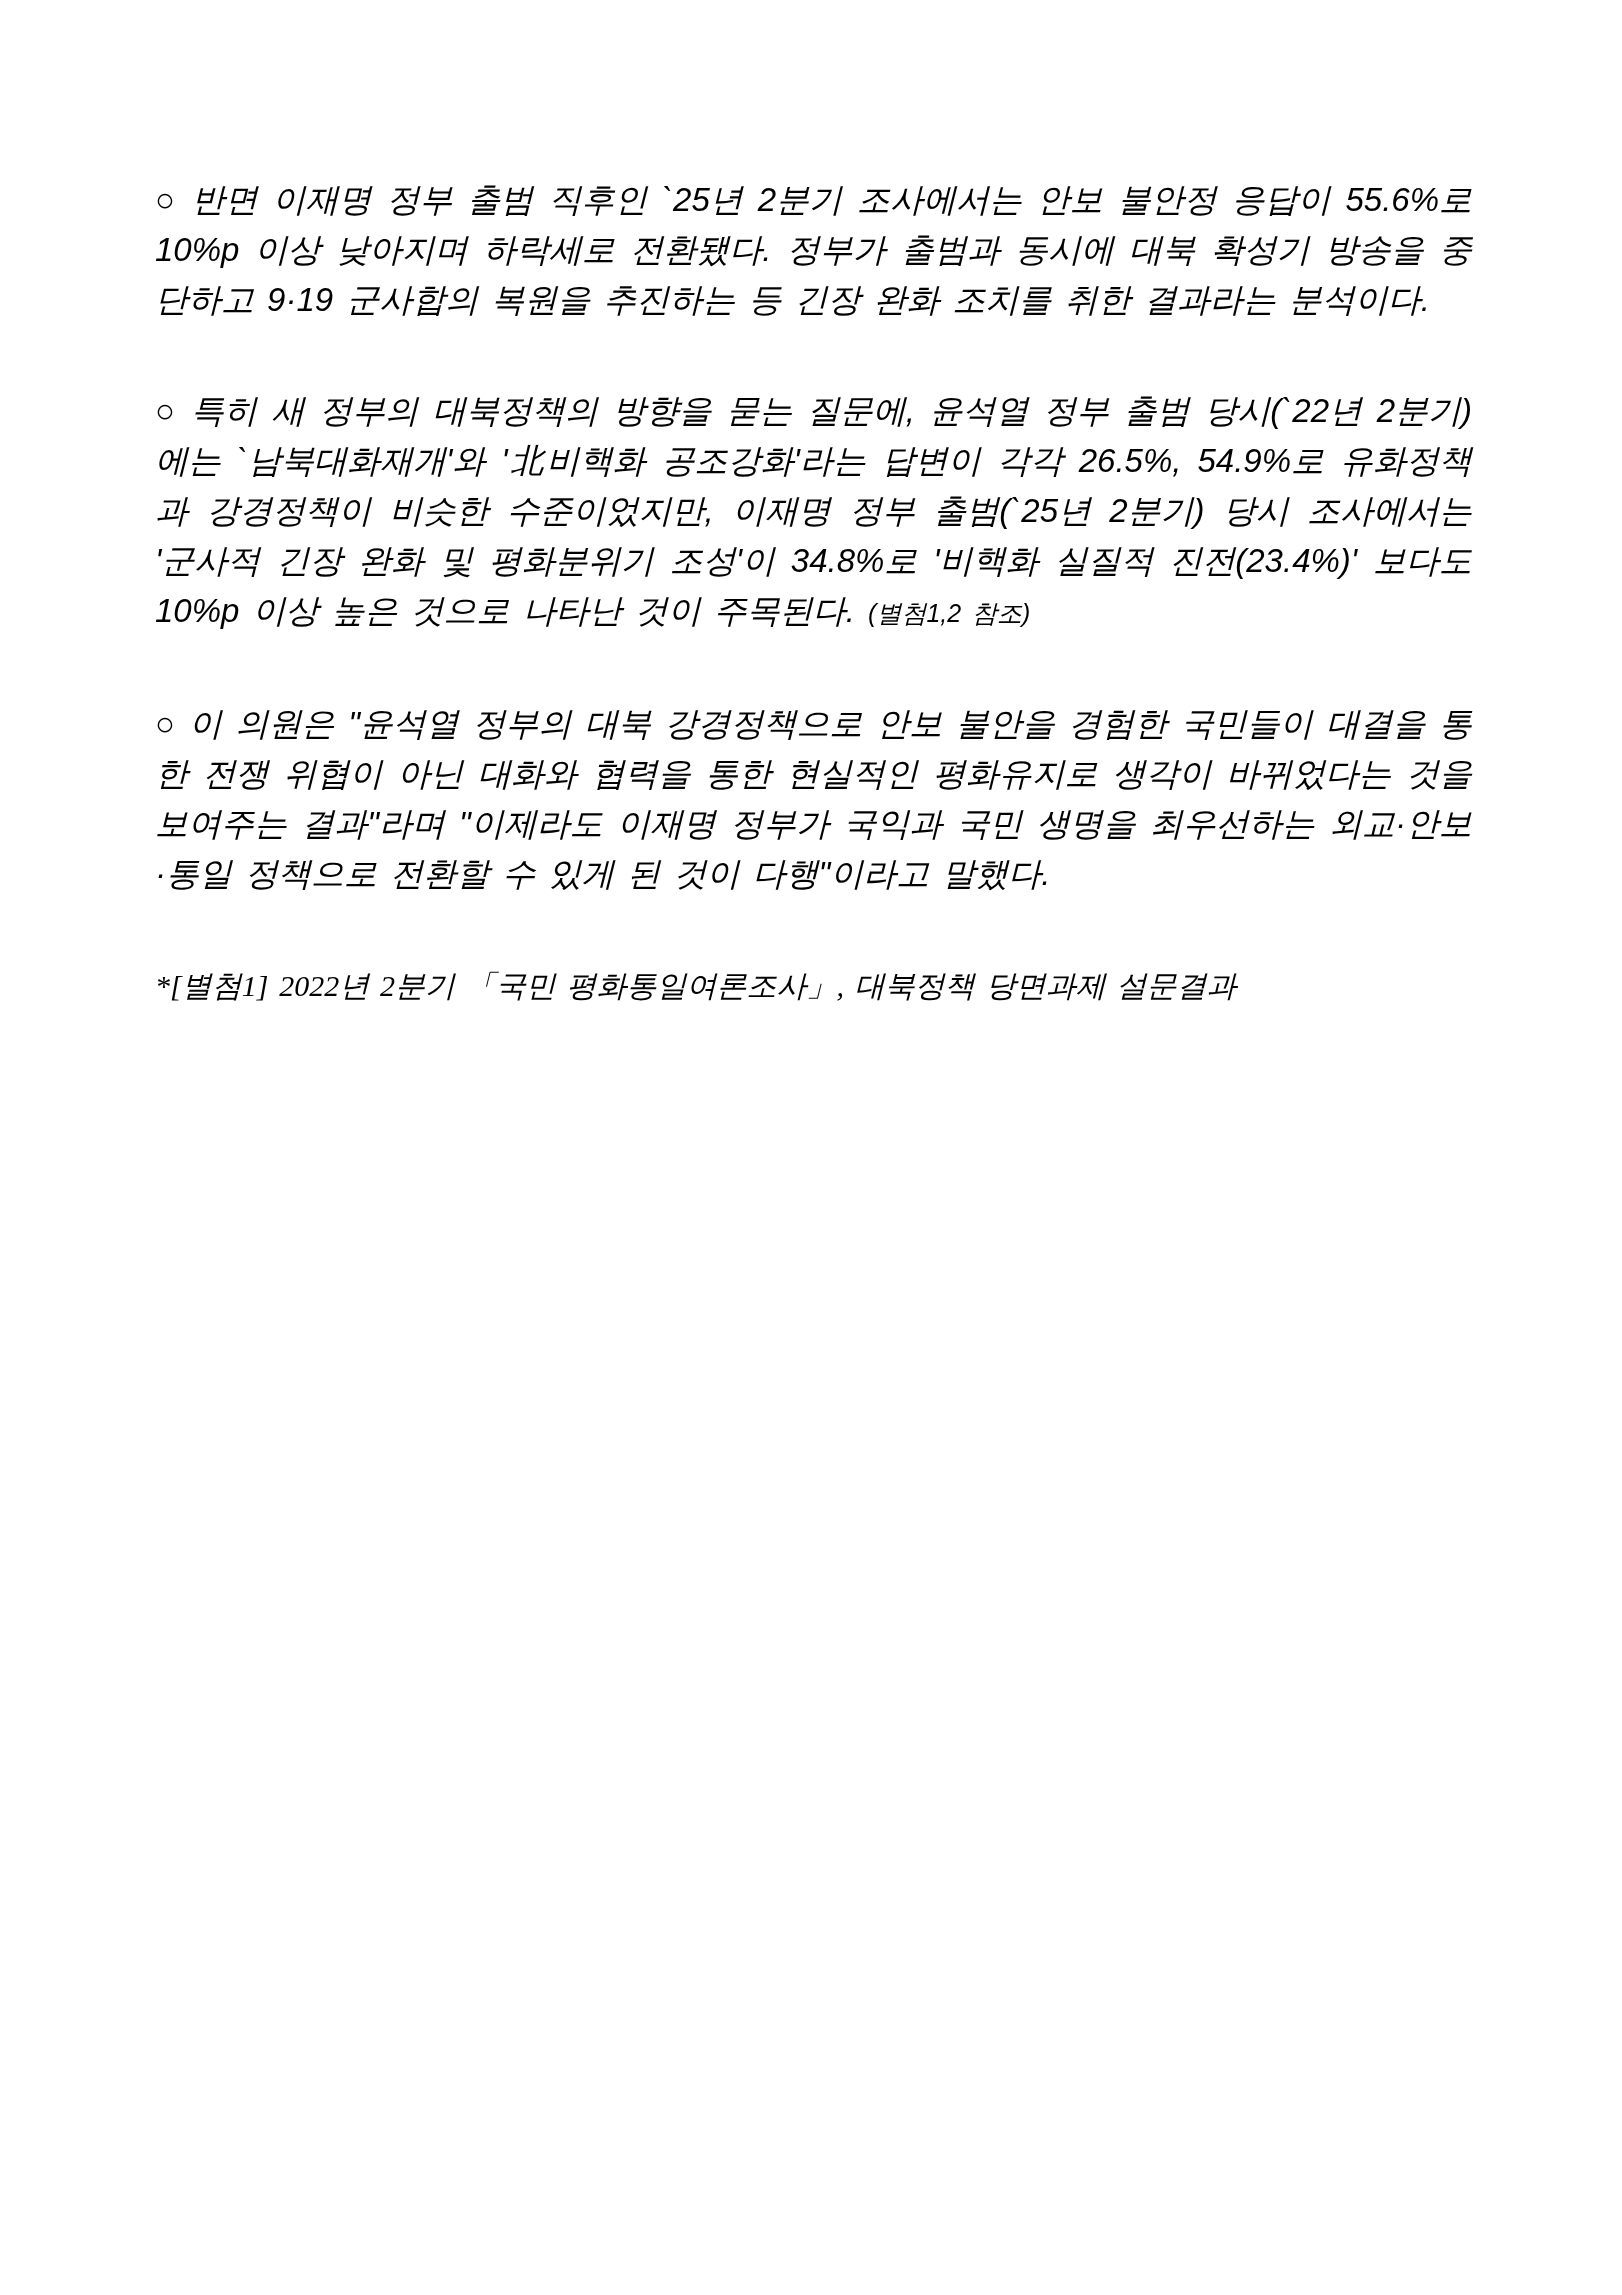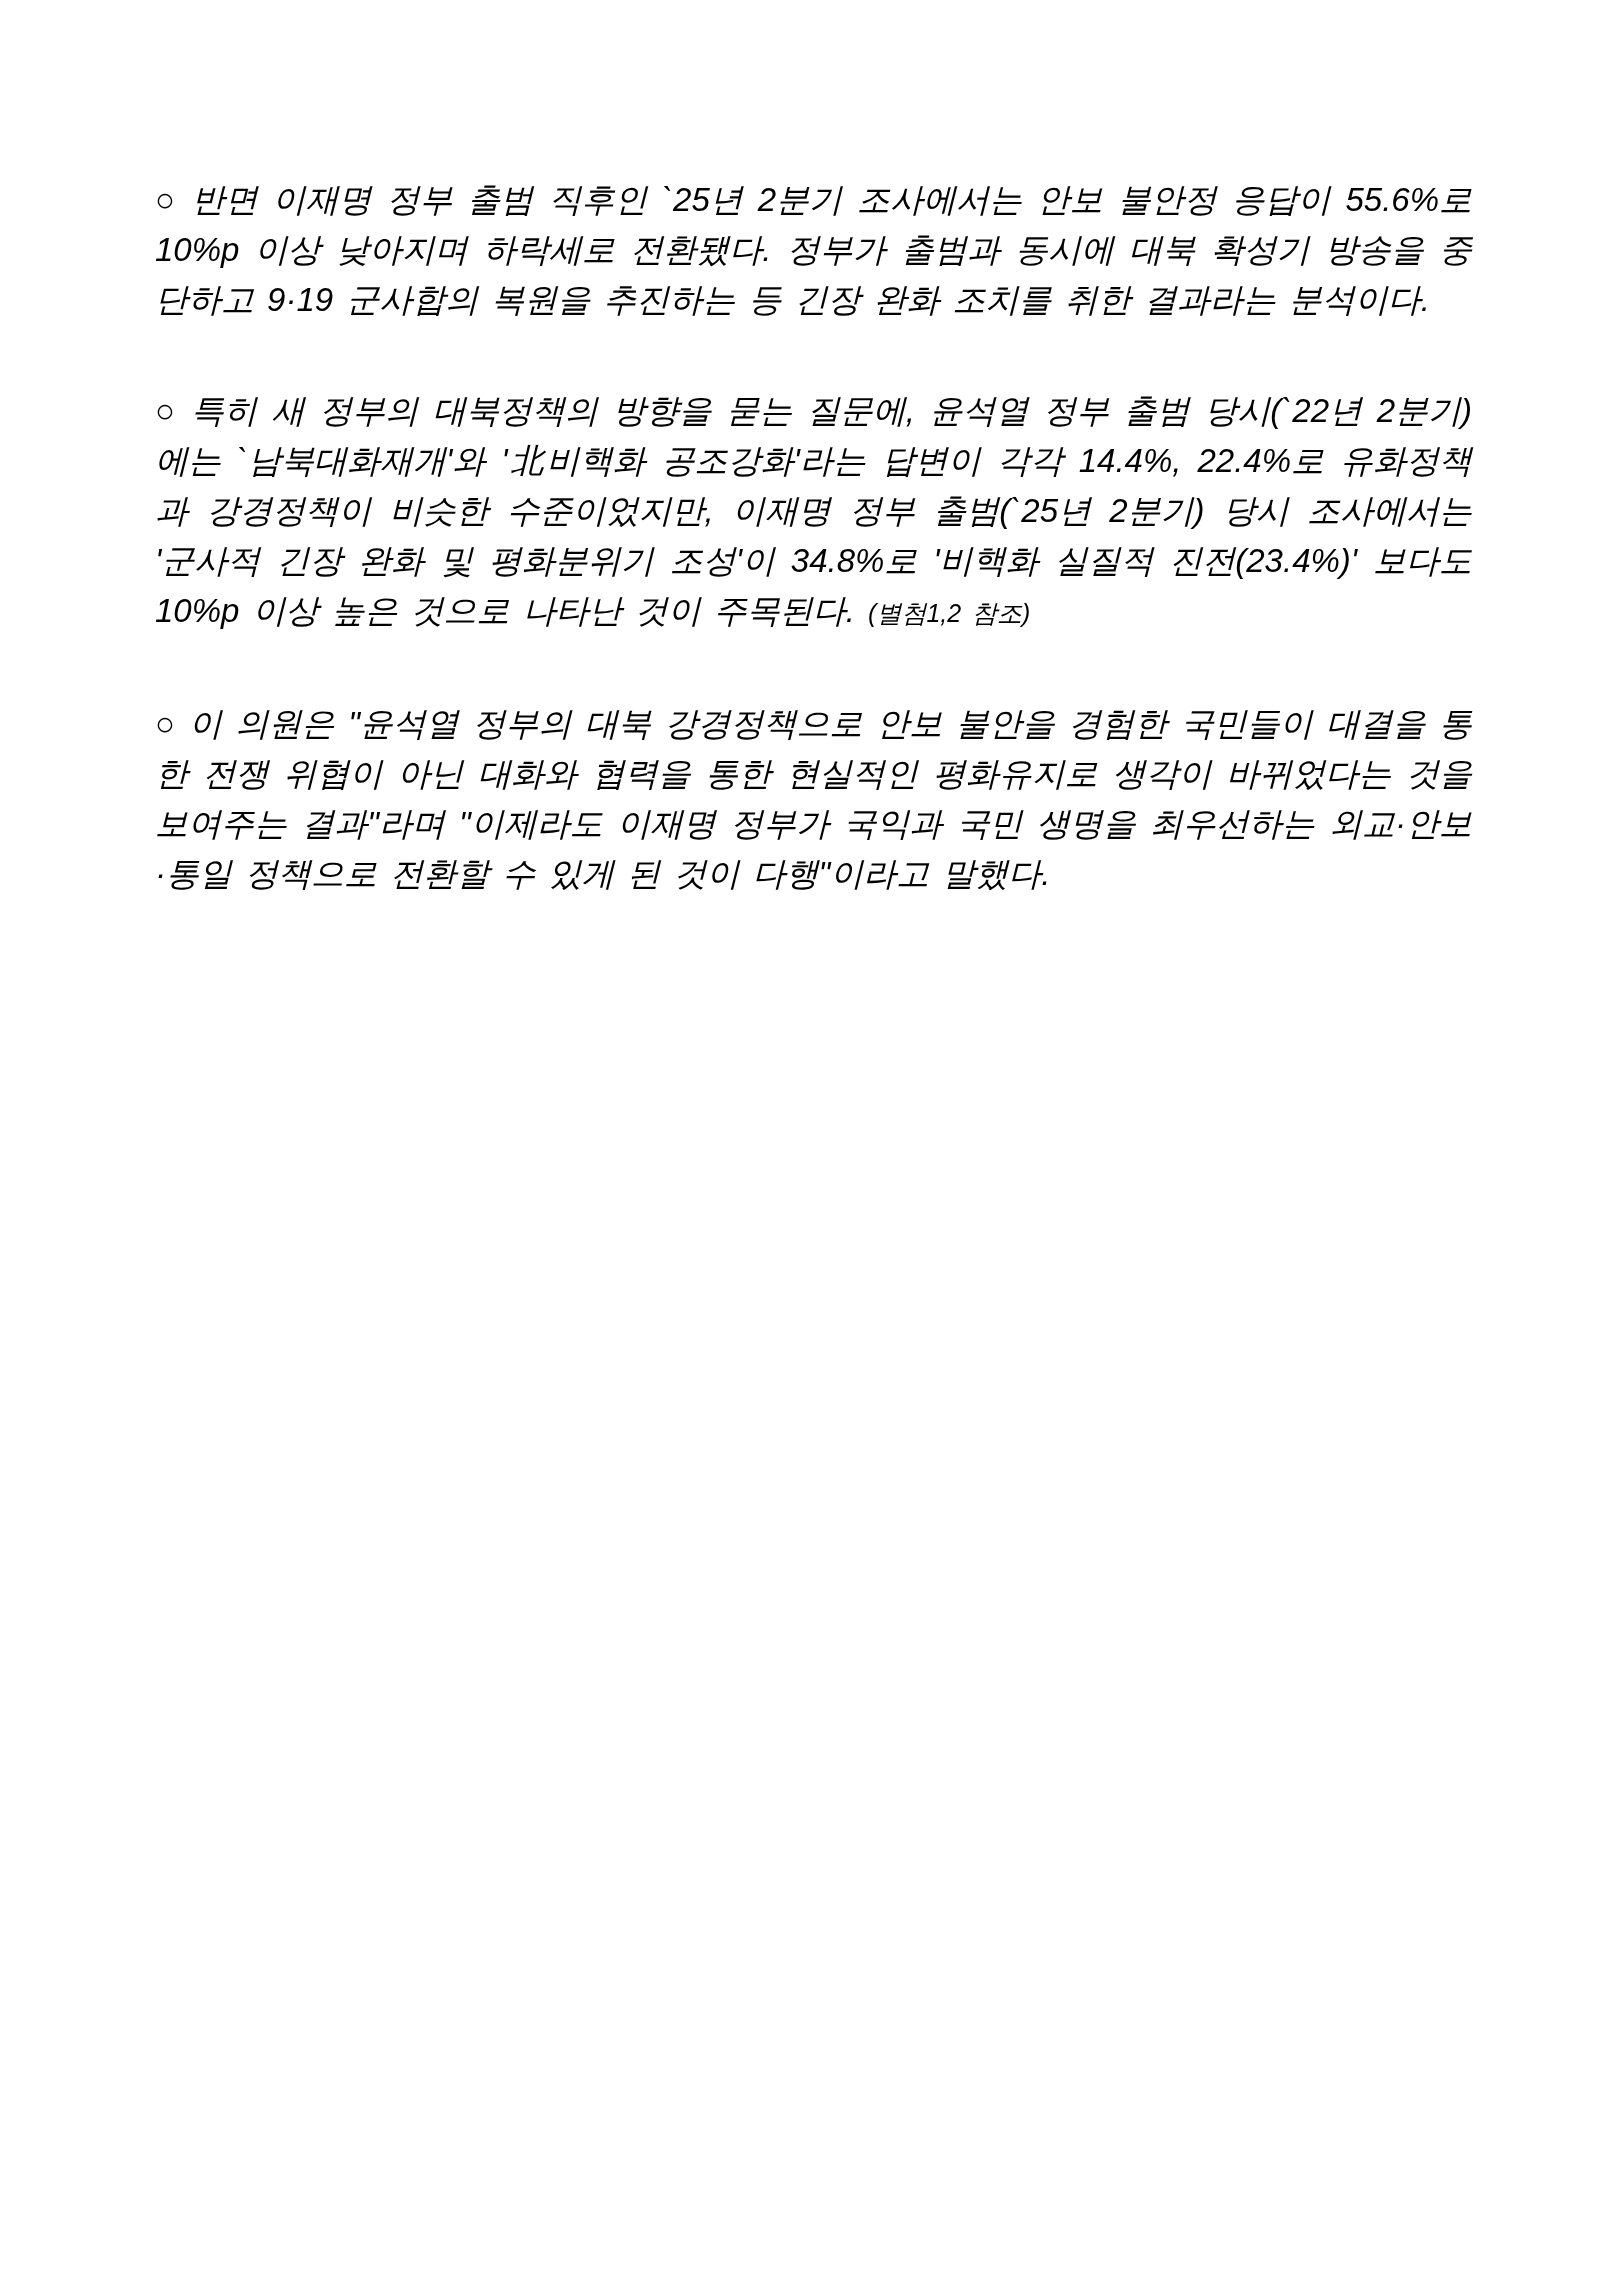--- a/index.html
+++ b/index.html
@@ -55,22 +55,23 @@
   }
 </style>
 </head>
 <body>
 
 <div class="page">
   <div class="content">
 
     <p class="body-para">○ 반면 이재명 정부 출범 직후인 `25년 2분기 조사에서는 안보 불안정 응답이 55.6%로 10%p 이상 낮아지며 하락세로 전환됐다. 정부가 출범과 동시에 대북 확성기 방송을 중단하고 9·19 군사합의 복원을 추진하는 등 긴장 완화 조치를 취한 결과라는 분석이다.</p>
 
-    <p class="body-para"><span>○ 특히 새 정부의 대북정책의 방향을 묻는 질문에, 윤석열 정부 출범 당시(`22년 2분기)에는 `남북대화재개'와 '北비핵화 공조강화'라는 답변이 각각 14.4%, 22.4%로 유화정책과 강경정책이 비슷한 수준이었지만, 이재명 정부 출범(`25년 2분기) 당시 조사에서는 '군사적 긴장 완화 및 평화분위기 조성'이 34.8%로 '비핵화 실질적 진전(23.4%)' 보다도 10%p 이상 높은 것으로 나타난 것이 주목된다.</span> <span class="inline-note">(별첨1,2 참조)</span></p>
+    <p class="body-para"><span>○ 특히 새 정부의 대북정책의 방향을 묻는 질문에, 윤석열 정부 출범 당시(`22년 2분기)에는 `남북대화재개'와 '北비핵화 공조강화'라는 답변이 각각 26.5%, 54.9%로 유화정책과 강경정책이 비슷한 수준이었지만, 이재명 정부 출범(`25년 2분기) 당시 조사에서는 '군사적 긴장 완화 및 평화분위기 조성'이 34.8%로 '비핵화 실질적 진전(23.4%)' 보다도 10%p 이상 높은 것으로 나타난 것이 주목된다.</span> <span class="inline-note">(별첨1,2 참조)</span></p>
 
     <p class="body-para">○ 이 의원은 "윤석열 정부의 대북 강경정책으로 안보 불안을 경험한 국민들이 대결을 통한 전쟁 위협이 아닌 대화와 협력을 통한 현실적인 평화유지로 생각이 바뀌었다는 것을 보여주는 결과"라며 "이제라도 이재명 정부가 국익과 국민 생명을 최우선하는 외교·안보·통일 정책으로 전환할 수 있게 된 것이 다행"이라고 말했다.</p>
 
     <div class="attachments">
+      <div class="attachment-line">*[별첨1] 2022년 2분기 「국민 평화통일여론조사」, 대북정책 당면과제 설문결과</div>
     </div>
 
   </div>
 </div>
 
 
 </body></html>

